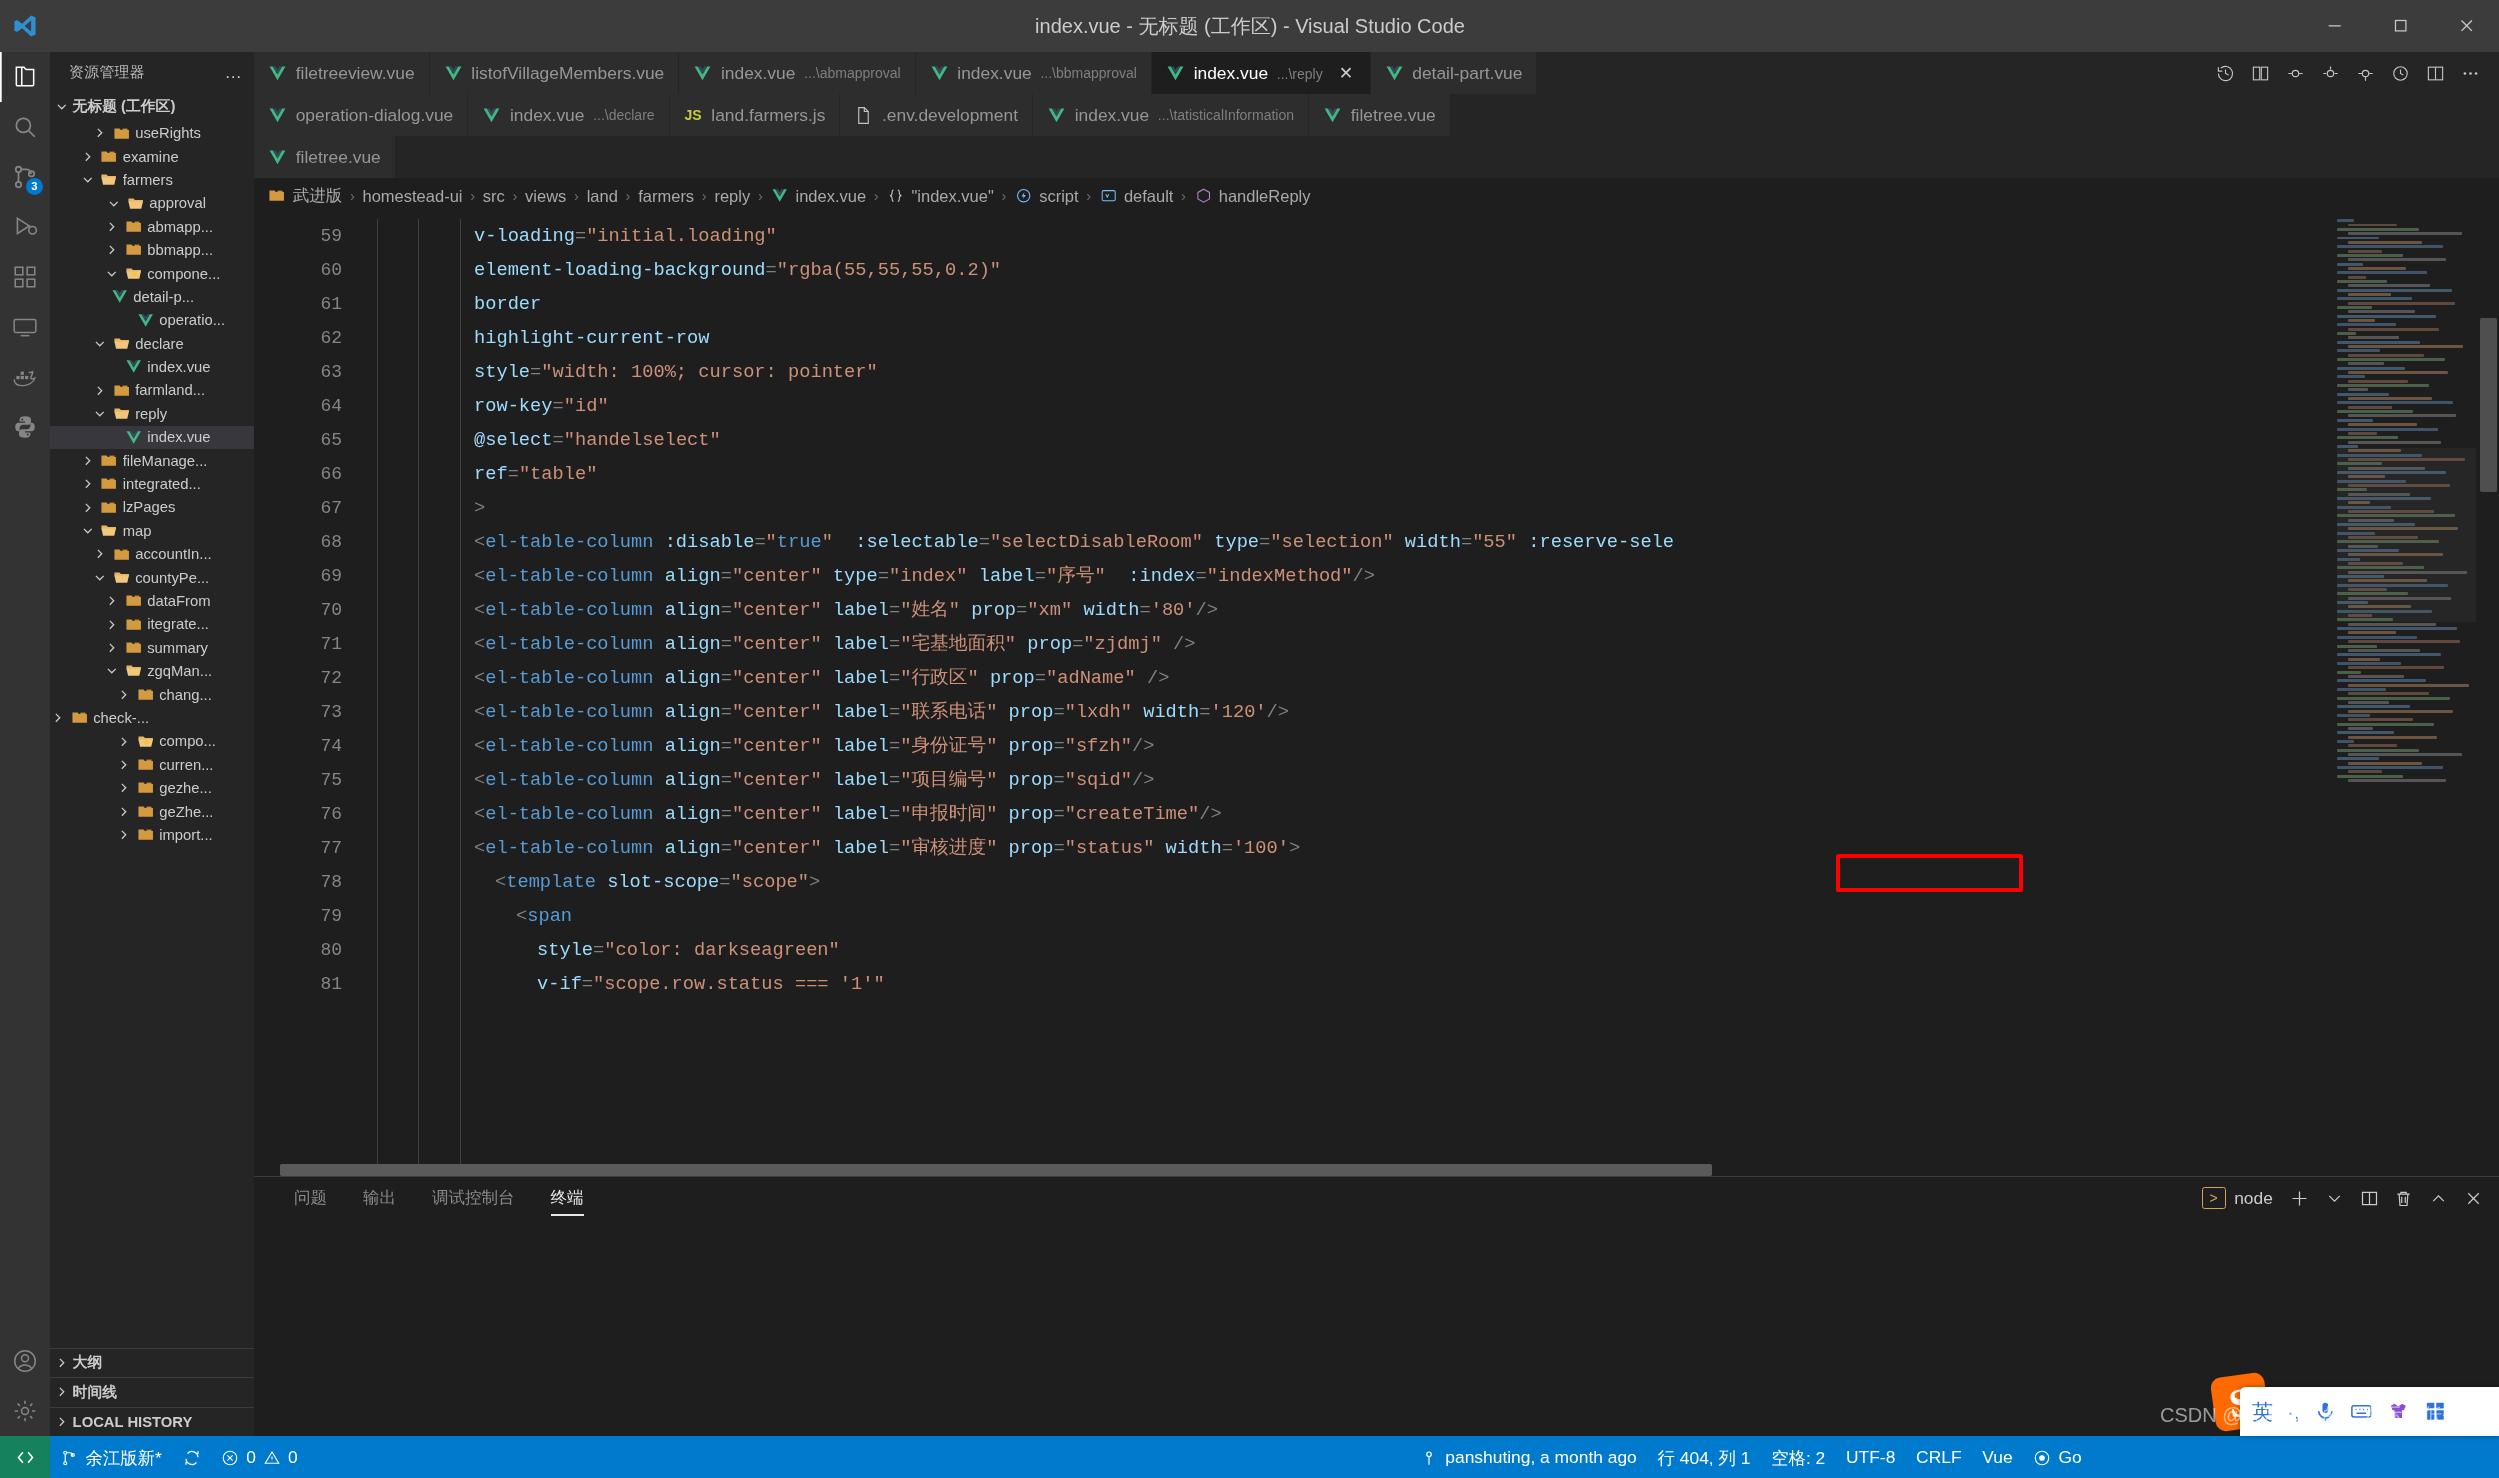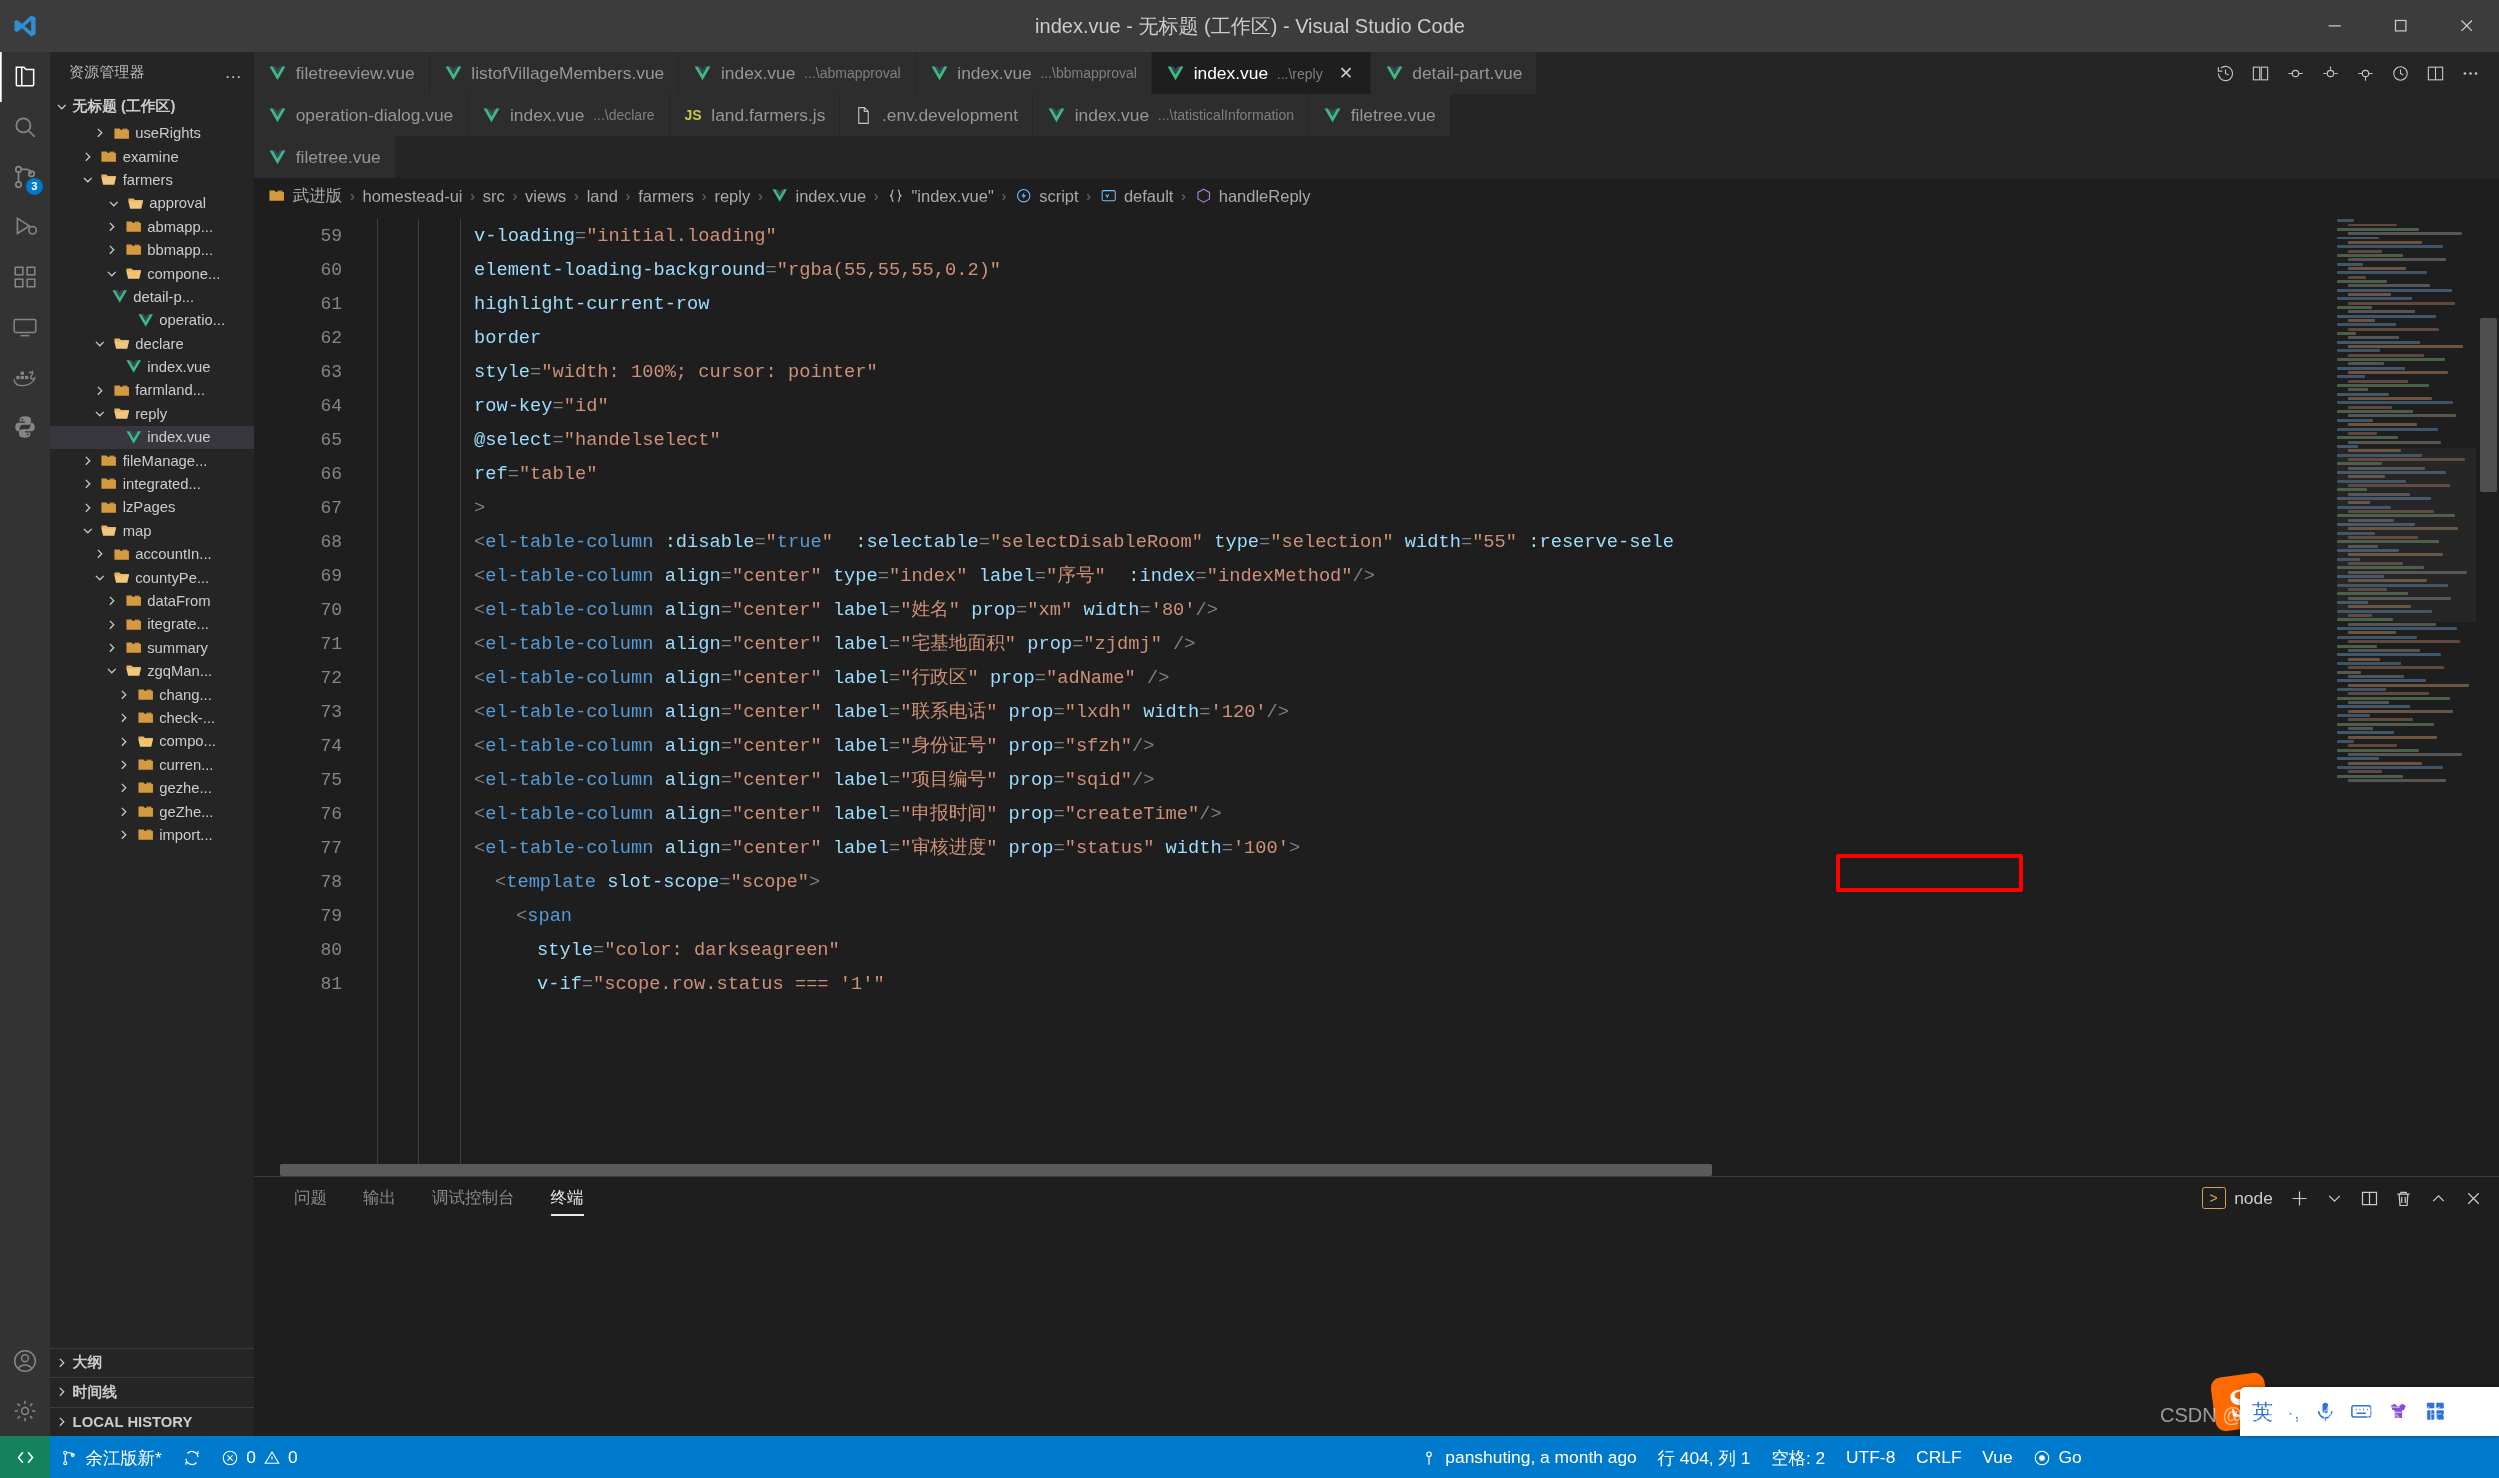--- a/index.html
+++ b/index.html
@@ -653,21 +653,21 @@
               </svg>
             </span>
             <span class="tree-ico">
               <svg viewBox="0 0 24 24">
                 <path fill="#d49a3f" d="M2 5h7l2 2h11v12H2z"></path>
                 <path fill="#c98f35" d="M13 5h7v2h-7z"></path>
               </svg>
             </span>
             <span class="tree-label">chang...</span>
           </div>
-          <div class="tree-row" style="padding-left: 66px;">
+          <div class="tree-row" style="">
             <span class="chev">
               <svg viewBox="0 0 16 16" fill="none" stroke="#cccccc" stroke-width="1.3">
                 <path d="M6 4 L10 8 L6 12"></path>
               </svg>
             </span>
             <span class="tree-ico">
               <svg viewBox="0 0 24 24">
                 <path fill="#d49a3f" d="M2 5h7l2 2h11v12H2z"></path>
                 <path fill="#c98f35" d="M13 5h7v2h-7z"></path>
               </svg>
@@ -1070,22 +1070,22 @@
             <div>81</div>
           </div>
         <div class="code-area" id="code-area">
           <div class="indent-guides">
             <div class="ig" style="left:21px"></div>
             <div class="ig" style="left:62px"></div>
             <div class="ig" style="left:104px"></div>
           </div>
         <div class="code-line" style="padding-left: 118px;"><span class="tok-attr">v-loading</span><span class="tok-punc">=</span><span class="tok-str">"initial.loading"</span></div>
             <div class="code-line" style="padding-left: 118px;"><span class="tok-attr">element-loading-background</span><span class="tok-punc">=</span><span class="tok-str">"rgba(55,55,55,0.2)"</span></div>
+            <div class="code-line" style="padding-left: 118px;"><span class="tok-attr">border</span></div>
             <div class="code-line" style="padding-left: 118px;"><span class="tok-attr">highlight-current-row</span></div>
-            <div class="code-line" style="padding-left: 118px;"><span class="tok-attr">border</span></div>
             <div class="code-line" style="padding-left: 118px;"><span class="tok-attr">style</span><span class="tok-punc">=</span><span class="tok-str">"width: 100%; cursor: pointer"</span></div>
             <div class="code-line" style="padding-left: 118px;"><span class="tok-attr">row-key</span><span class="tok-punc">=</span><span class="tok-str">"id"</span></div>
             <div class="code-line" style="padding-left: 118px;"><span class="tok-attr">@select</span><span class="tok-punc">=</span><span class="tok-str">"handelselect"</span></div>
             <div class="code-line" style="padding-left: 118px;"><span class="tok-attr">ref</span><span class="tok-punc">=</span><span class="tok-str">"table"</span></div>
             <div class="code-line" style="padding-left: 118px;"><span class="tok-punc">&gt;</span></div>
             <div class="code-line" style="padding-left: 118px;"><span class="tok-punc">&lt;</span><span class="tok-tag">el-table-column</span><span class="tok-white"> </span><span class="tok-attr">:disable</span><span class="tok-punc">=</span><span class="tok-str">"</span><span class="tok-blue">true</span><span class="tok-str">"</span><span class="tok-white">  </span><span class="tok-attr">:selectable</span><span class="tok-punc">=</span><span class="tok-str">"selectDisableRoom"</span><span class="tok-white"> </span><span class="tok-attr">type</span><span class="tok-punc">=</span><span class="tok-str">"selection"</span><span class="tok-white"> </span><span class="tok-attr">width</span><span class="tok-punc">=</span><span class="tok-str">"55"</span><span class="tok-white"> </span><span class="tok-attr">:reserve-sele</span></div>
             <div class="code-line" style="padding-left: 118px;"><span class="tok-punc">&lt;</span><span class="tok-tag">el-table-column</span><span class="tok-white"> </span><span class="tok-attr">align</span><span class="tok-punc">=</span><span class="tok-str">"center"</span><span class="tok-white"> </span><span class="tok-attr">type</span><span class="tok-punc">=</span><span class="tok-str">"index"</span><span class="tok-white"> </span><span class="tok-attr">label</span><span class="tok-punc">=</span><span class="tok-str">"序号"</span><span class="tok-white">  </span><span class="tok-attr">:index</span><span class="tok-punc">=</span><span class="tok-str">"indexMethod"</span><span class="tok-punc">/&gt;</span></div>
             <div class="code-line" style="padding-left: 118px;"><span class="tok-punc">&lt;</span><span class="tok-tag">el-table-column</span><span class="tok-white"> </span><span class="tok-attr">align</span><span class="tok-punc">=</span><span class="tok-str">"center"</span><span class="tok-white"> </span><span class="tok-attr">label</span><span class="tok-punc">=</span><span class="tok-str">"姓名"</span><span class="tok-white"> </span><span class="tok-attr">prop</span><span class="tok-punc">=</span><span class="tok-str">"xm"</span><span class="tok-white"> </span><span class="tok-attr">width</span><span class="tok-punc">=</span><span class="tok-str">'80'</span><span class="tok-punc">/&gt;</span></div>
             <div class="code-line" style="padding-left: 118px;"><span class="tok-punc">&lt;</span><span class="tok-tag">el-table-column</span><span class="tok-white"> </span><span class="tok-attr">align</span><span class="tok-punc">=</span><span class="tok-str">"center"</span><span class="tok-white"> </span><span class="tok-attr">label</span><span class="tok-punc">=</span><span class="tok-str">"宅基地面积"</span><span class="tok-white"> </span><span class="tok-attr">prop</span><span class="tok-punc">=</span><span class="tok-str">"zjdmj"</span><span class="tok-white"> </span><span class="tok-punc">/&gt;</span></div>
             <div class="code-line" style="padding-left: 118px;"><span class="tok-punc">&lt;</span><span class="tok-tag">el-table-column</span><span class="tok-white"> </span><span class="tok-attr">align</span><span class="tok-punc">=</span><span class="tok-str">"center"</span><span class="tok-white"> </span><span class="tok-attr">label</span><span class="tok-punc">=</span><span class="tok-str">"行政区"</span><span class="tok-white"> </span><span class="tok-attr">prop</span><span class="tok-punc">=</span><span class="tok-str">"adName"</span><span class="tok-white"> </span><span class="tok-punc">/&gt;</span></div>

